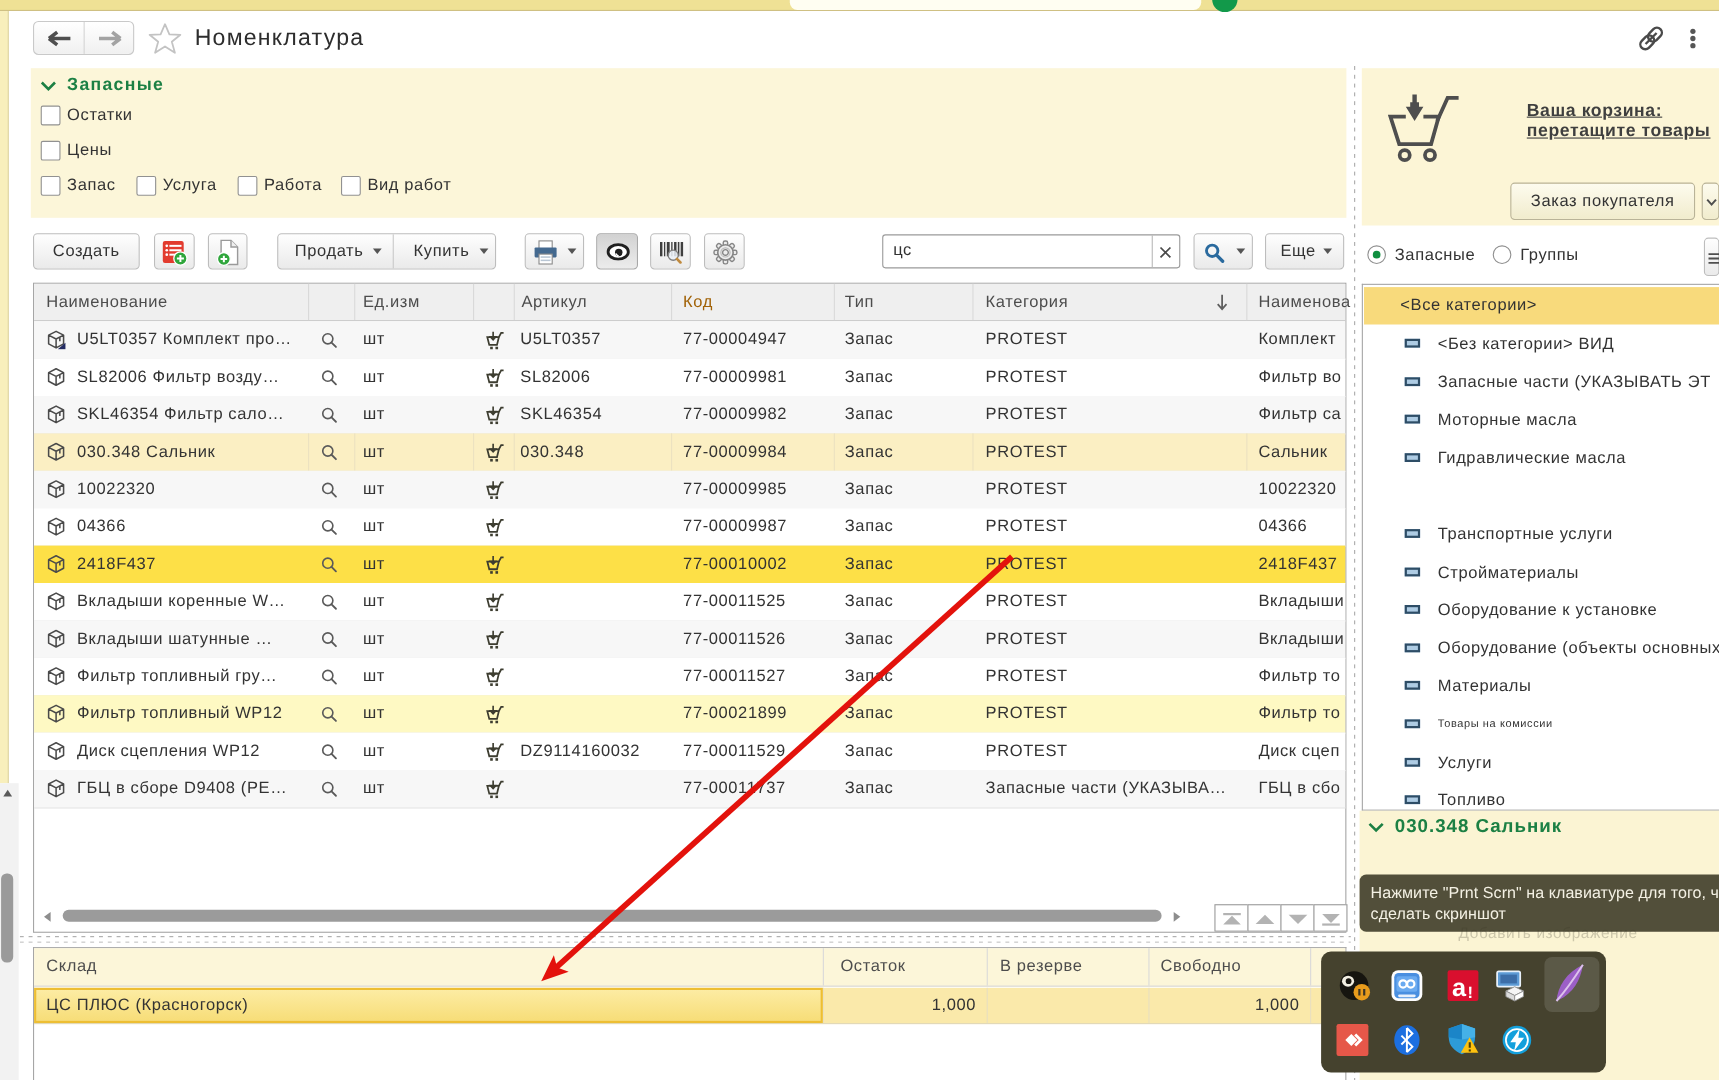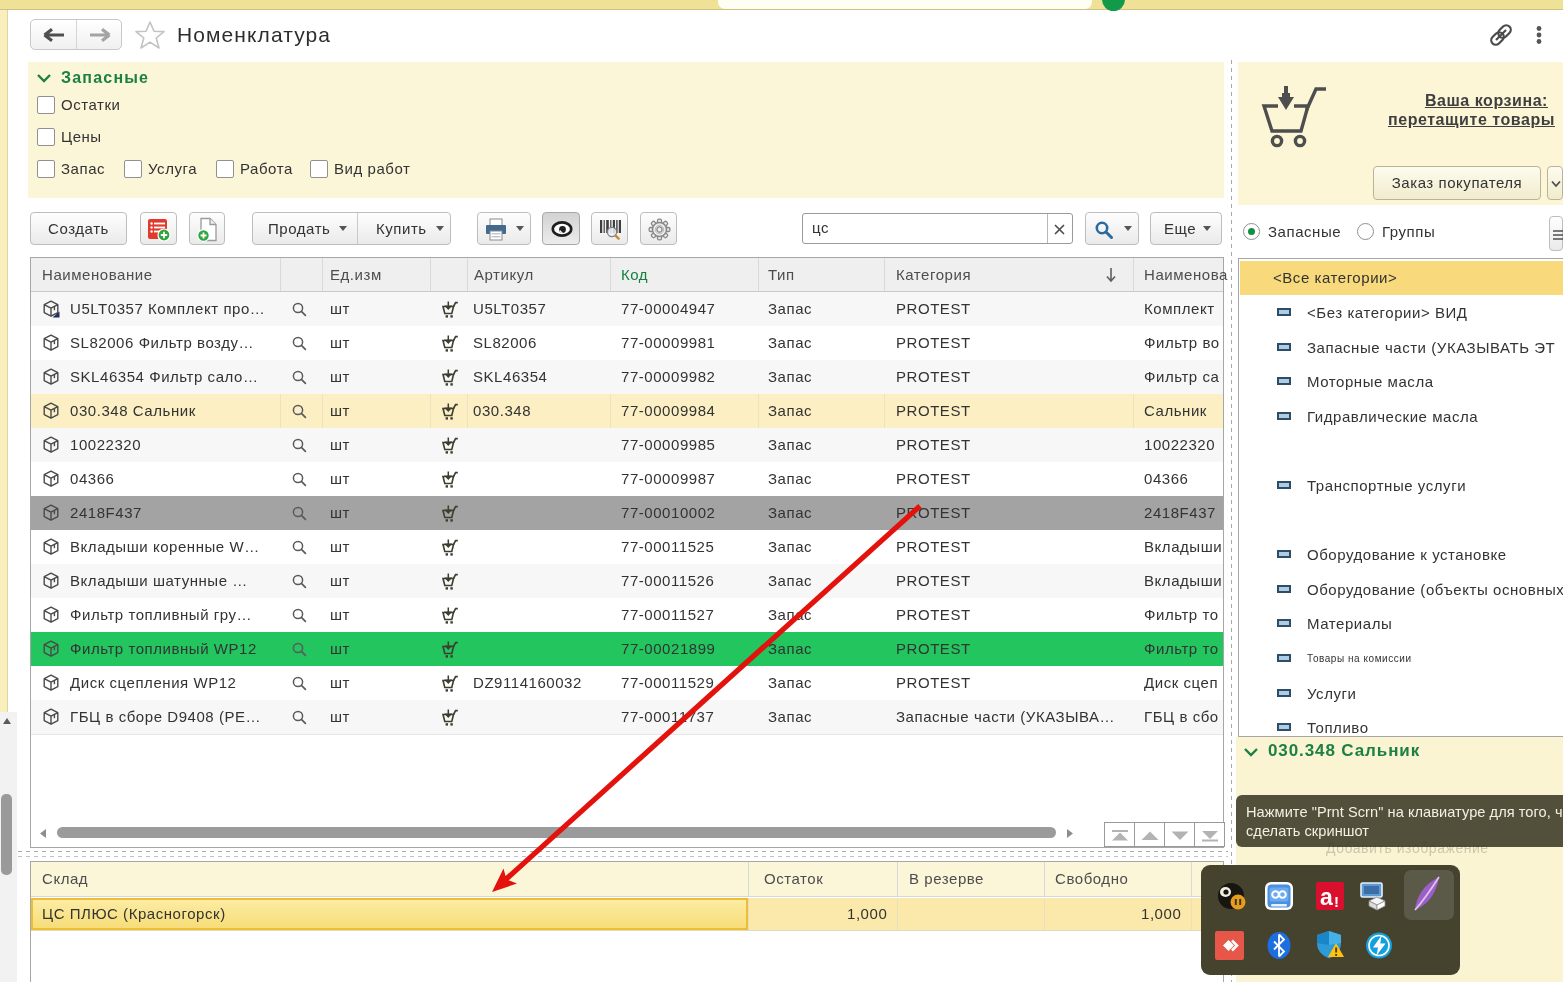--- a/index.html
+++ b/index.html
@@ -211,21 +211,21 @@
  <div class="hdrline" style="left:291px"></div>
  <div class="hdrline" style="left:399px"></div>
  <div class="hdrline" style="left:436px"></div>
  <div class="hdrline" style="left:579px"></div>
  <div class="hdrline" style="left:727px"></div>
  <div class="hdrline" style="left:853px"></div>
  <div class="hdrline" style="left:1102px"></div>
  <div class="t" style="left:11px;top:0;line-height:33px;font-size:15px;color:#4d4d4d">Наименование</div>
  <div class="t" style="left:299px;top:0;line-height:33px;font-size:15px;color:#4d4d4d">Ед.изм</div>
  <div class="t" style="left:443px;top:0;line-height:33px;font-size:15px;color:#4d4d4d">Артикул</div>
- <div class="t" style="left:590px;top:0;line-height:33px;font-size:15px;color:#15803d">Код</div>
+ <div class="t" style="left:590px;top:0;line-height:33px;font-size:15px;color:#a16207">Код</div>
  <div class="t" style="left:737px;top:0;line-height:33px;font-size:15px;color:#4d4d4d">Тип</div>
  <div class="t" style="left:865px;top:0;line-height:33px;font-size:15px;color:#4d4d4d">Категория</div>
  <div class="t" style="left:1113px;top:0;line-height:33px;font-size:15px;color:#4d4d4d">Наименова</div>
  <svg class="ab" style="left:1074px;top:9px" width="12" height="16" viewBox="0 0 12 16">
       <path d="M6 1 V13 M2 9.5 L6 14 L10 9.5" fill="none" stroke="#5f5f5f" stroke-width="1.6"></path>
     </svg>
 </div>
 <div class="row" style="top:292px;background:#f7f7f7;border-bottom:1px solid #e6e6e6">
  <svg class="cell" style="left:11px;top:8px;height:18px" width="18" height="18" viewBox="0 0 18 18">
       <use href="#gbox"></use>
@@ -336,21 +336,21 @@
  <div class="cell" style="left:299px">шт</div>
  <svg class="cell" style="left:410px;top:8px;height:18px" width="18" height="18" viewBox="0 0 18 18">
       <use href="#gcart"></use>
     </svg>
  <div class="cell" style="left:442px"></div>
  <div class="cell" style="left:590px">77-00009987</div>
  <div class="cell" style="left:737px">Запас</div>
  <div class="cell" style="left:865px;width:240px">PROTEST</div>
  <div class="cell" style="left:1113px;width:79px">04366</div>
 </div>
-<div class="row" style="top:496px;background:#a3a3a3;border-bottom:1px solid #e6e6e6">
+<div class="row" style="top:496px;background:#fde047;border-bottom:1px solid #e6e6e6">
  <svg class="cell" style="left:11px;top:8px;height:18px" width="18" height="18" viewBox="0 0 18 18">
       <use href="#gbox"></use>
     </svg>
  <div class="cell" style="left:39px;width:212px">2418F437</div>
  <svg class="cell" style="left:260px;top:9px;height:16px" width="16" height="16" viewBox="0 0 16 16">
       <use href="#glupa"></use>
     </svg>
  <div class="cell" style="left:299px">шт</div>
  <svg class="cell" style="left:410px;top:8px;height:18px" width="18" height="18" viewBox="0 0 18 18">
       <use href="#gcart"></use>
@@ -408,21 +408,21 @@
  <div class="cell" style="left:299px">шт</div>
  <svg class="cell" style="left:410px;top:8px;height:18px" width="18" height="18" viewBox="0 0 18 18">
       <use href="#gcart"></use>
     </svg>
  <div class="cell" style="left:442px"></div>
  <div class="cell" style="left:590px">77-00011527</div>
  <div class="cell" style="left:737px">Запас</div>
  <div class="cell" style="left:865px;width:240px">PROTEST</div>
  <div class="cell" style="left:1113px;width:79px">Фильтр то</div>
 </div>
-<div class="row" style="top:632px;background:#22c55e;border-bottom:1px solid #e6e6e6">
+<div class="row" style="top:632px;background:#fef9c3;border-bottom:1px solid #e6e6e6">
  <svg class="cell" style="left:11px;top:8px;height:18px" width="18" height="18" viewBox="0 0 18 18">
       <use href="#gbox"></use>
     </svg>
  <div class="cell" style="left:39px;width:212px">Фильтр топливный WP12</div>
  <svg class="cell" style="left:260px;top:9px;height:16px" width="16" height="16" viewBox="0 0 16 16">
       <use href="#glupa"></use>
     </svg>
  <div class="cell" style="left:299px">шт</div>
  <svg class="cell" style="left:410px;top:8px;height:18px" width="18" height="18" viewBox="0 0 18 18">
       <use href="#gcart"></use>
@@ -540,21 +540,21 @@
  <path d="M50.5 26 L60 5 H70"></path>
  </g>
  <rect x="22" y="17" width="16" height="9" fill="#fcf5d6"></rect>
  <path d="M30 2 V16" stroke="#4e4e4e" stroke-width="4"></path>
  <path d="M22 13 L30 26 L38 13 L34 13 L34 9 L26 9 L26 13 Z" fill="#4e4e4e" stroke="none"></path>
  <g fill="none" stroke="#4e4e4e" stroke-width="3.4">
  <circle cx="21" cy="57" r="4.6"></circle>
  <circle cx="44" cy="57" r="4.6"></circle>
  </g>
 </svg>
-<div class="t" style="left:1388px;top:91px;width:160px;text-align:right;font-size:16px;font-weight:700;color:#3f3f3f;text-decoration:underline;line-height:19px">Ваша корзина:<br>перетащите товары</div>
+<div class="t" style="left:1388px;top:91px;width:160px;text-align:left;font-size:16px;font-weight:700;color:#3f3f3f;text-decoration:underline;line-height:19px">Ваша корзина:<br>перетащите товары</div>
 <div class="btn" style="left:1373px;top:166px;width:168px;height:34px;line-height:32px;background:linear-gradient(#fdfbee,#f1eccd);border-color:#b9b398">Заказ покупателя</div>
 <div class="btn" style="left:1547px;top:166px;width:16px;height:34px;background:linear-gradient(#fdfbee,#f1eccd);border-color:#b9b398">
     <svg class="ab" style="left:3px;top:13px" width="10" height="8" viewBox="0 0 10 8">
       <path d="M1 1.5 L5 6 L9 1.5" fill="none" stroke="#4f4f4f" stroke-width="1.8"></path>
     </svg>
   </div>
 <div class="ab" style="left:1243px;top:223px;width:17px;height:17px;border:1px solid #8f8f8f;border-radius:50%;background:#fff"></div>
 <div class="ab" style="left:1248px;top:228px;width:7px;height:7px;border-radius:50%;background:#0f8f3f"></div>
 <div class="t" style="left:1268px;top:223px;font-size:15px">Запасные</div>
 <div class="ab" style="left:1357px;top:223px;width:17px;height:17px;border:1px solid #8f8f8f;border-radius:50%;background:#fff"></div>
@@ -580,20 +580,24 @@
       <div class="ab" style="left:37px;top:13px;width:14px;height:8px;box-sizing:border-box;background:#aecce4;border:2px solid #2e4d66"></div>
       <div class="t" style="left:67px;top:0;line-height:35px;font-size:15px">Моторные масла</div>
     </div>
  <div class="ab" style="left:1px;top:140px;width:324px;height:35px">
       <div class="ab" style="left:37px;top:13px;width:14px;height:8px;box-sizing:border-box;background:#aecce4;border:2px solid #2e4d66"></div>
       <div class="t" style="left:67px;top:0;line-height:35px;font-size:15px">Гидравлические масла</div>
     </div>
  <div class="ab" style="left:1px;top:209px;width:324px;height:35px">
       <div class="ab" style="left:37px;top:13px;width:14px;height:8px;box-sizing:border-box;background:#aecce4;border:2px solid #2e4d66"></div>
       <div class="t" style="left:67px;top:0;line-height:35px;font-size:15px">Транспортные услуги</div>
+    </div>
+ <div class="ab" style="left:1px;top:244px;width:324px;height:35px">
+      <div class="ab" style="left:37px;top:13px;width:14px;height:8px;box-sizing:border-box;background:#aecce4;border:2px solid #2e4d66"></div>
+      <div class="t" style="left:67px;top:0;line-height:35px;font-size:15px">Стройматериалы</div>
     </div>
  <div class="ab" style="left:1px;top:278px;width:324px;height:35px">
       <div class="ab" style="left:37px;top:13px;width:14px;height:8px;box-sizing:border-box;background:#aecce4;border:2px solid #2e4d66"></div>
       <div class="t" style="left:67px;top:0;line-height:35px;font-size:15px">Оборудование к установке</div>
     </div>
  <div class="ab" style="left:1px;top:313px;width:324px;height:35px">
       <div class="ab" style="left:37px;top:13px;width:14px;height:8px;box-sizing:border-box;background:#aecce4;border:2px solid #2e4d66"></div>
       <div class="t" style="left:67px;top:0;line-height:35px;font-size:15px">Оборудование (объекты основных</div>
     </div>
  <div class="ab" style="left:1px;top:347px;width:324px;height:35px">

